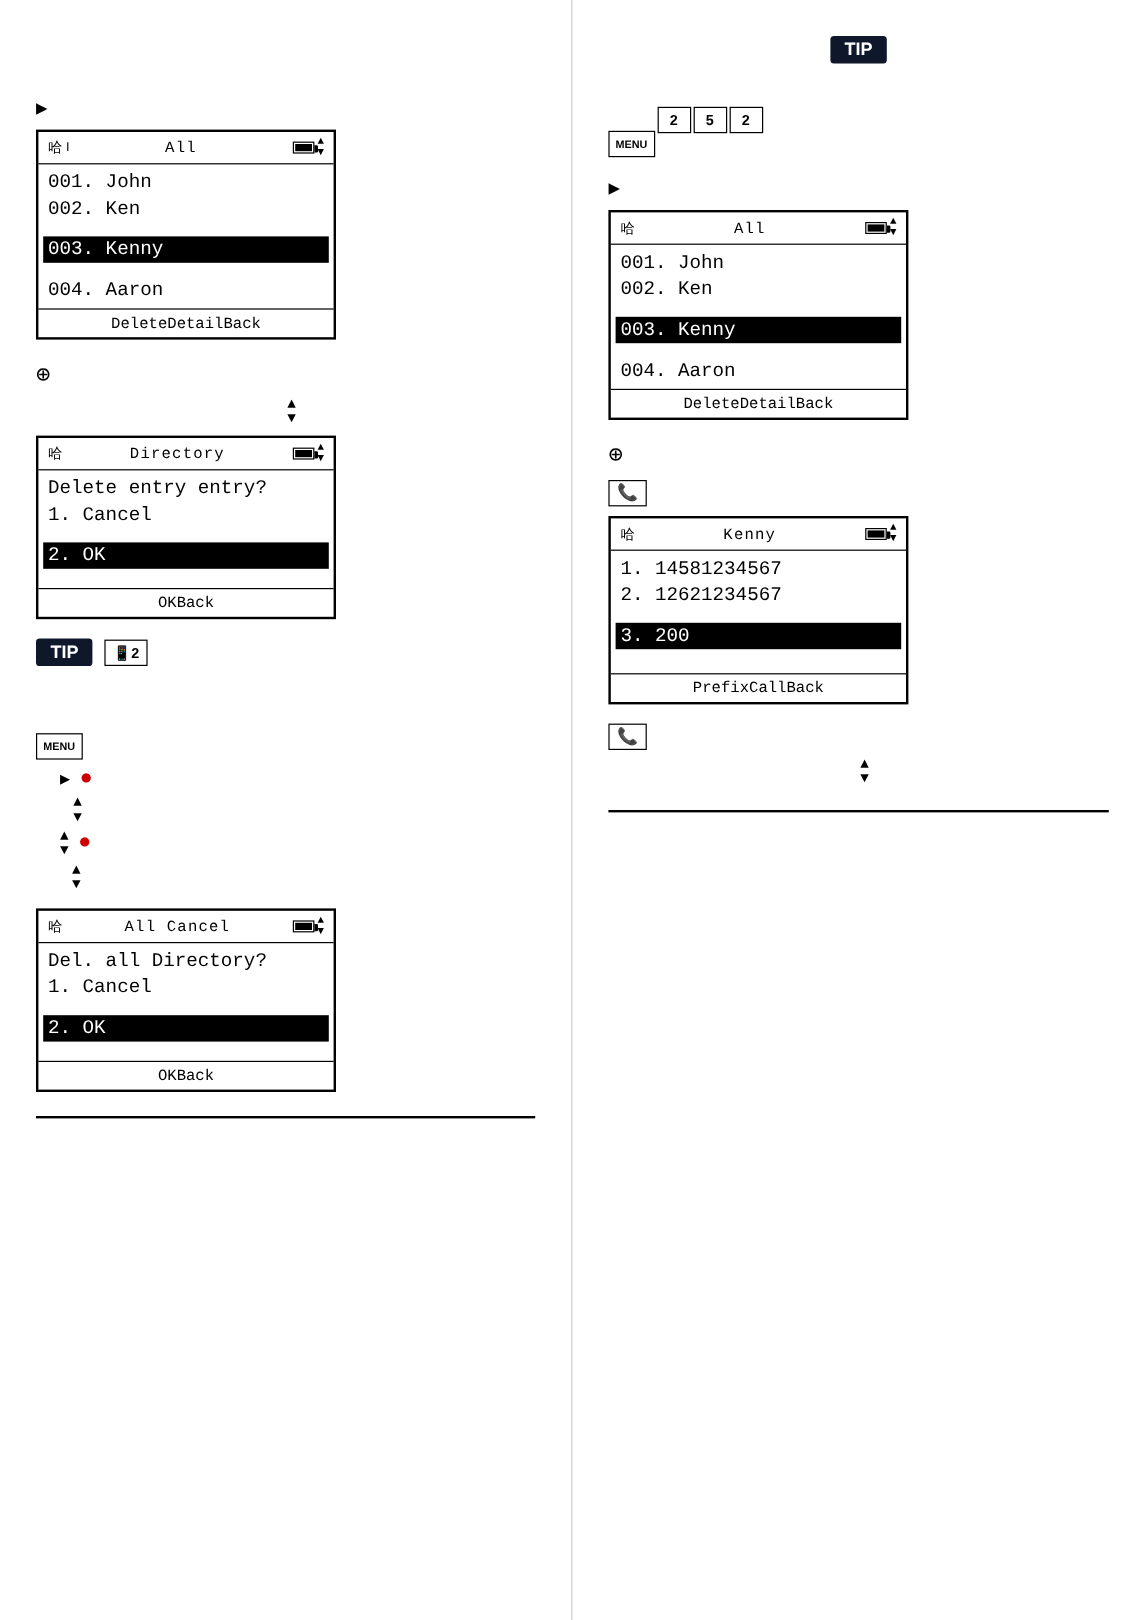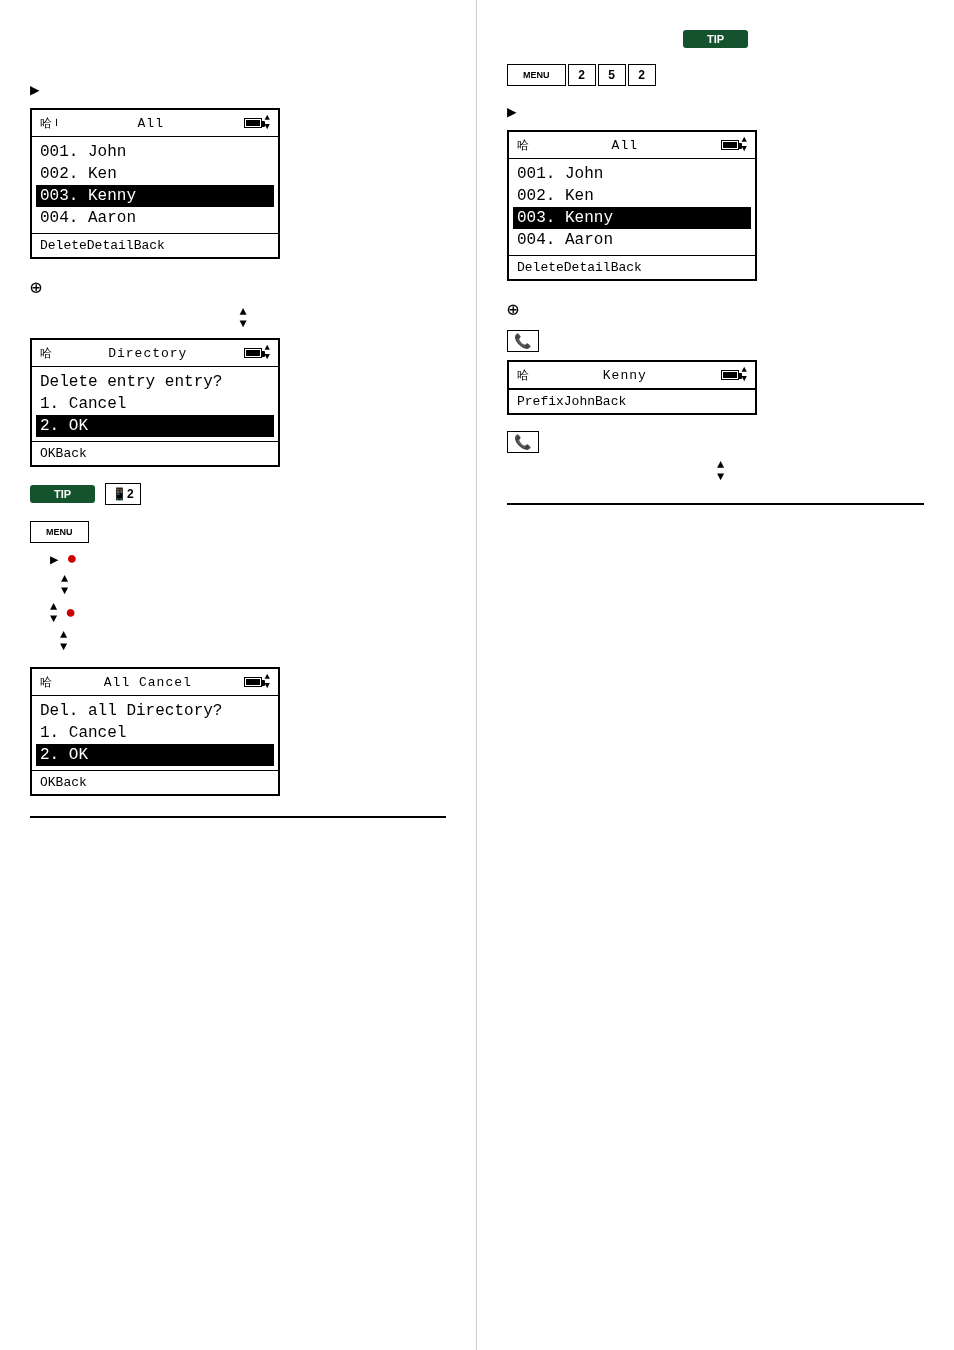--- a/index.html
+++ b/index.html
@@ -26,25 +26,25 @@
     }
 
     .right-col {
       width: 477px;
       padding: 20px 30px;
     }
 
     
     .tip-badge {
       display: inline-block;
-      background: #14532d;
+      background: #0f172a;
       color: #fff;
       font-weight: bold;
-      font-size: 11px;
-      padding: 3px 24px;
+      font-size: 15px;
+      padding: 3px 12px;
       border-radius: 3px;
       font-family: Arial, sans-serif;
     }
 
     
     .arrow-right {
       font-size: 16px;
       display: inline-block;
     }
     .arrow-updown {
@@ -87,26 +87,26 @@
 
     .screen-row {
       padding: 2px 0;
       font-size: 16px;
     }
 
     .screen-row.selected {
       background: #000;
       color: #fff;
       padding: 2px 4px;
-      margin: 0 -4px;
+      margin: 12px -4px;
     }
 
     .screen-footer {
       display: flex;
-      justify-content: flex-start;
+      justify-content: center;
       padding: 4px 8px;
       border-top: 1px solid #000;
       font-size: 13px;
     }
 
     .icon-battery {
       border: 1px solid #000;
       width: 18px;
       height: 10px;
       display: inline-block;
@@ -174,21 +174,22 @@
       padding: 2px 6px;
       font-size: 12px;
       font-weight: bold;
       font-family: Arial, sans-serif;
       min-width: 28px;
       height: 22px;
     }
 
     .key-box.menu-key {
       font-size: 9px;
-      padding: 2px 15px;
+      padding: 2px 5px;
+      margin-top: 40px;
     }
 
     
     .phone-icon-box {
       display: inline-flex;
       align-items: center;
       justify-content: center;
       border: 1px solid #000;
       width: 32px;
       height: 22px;
@@ -414,23 +415,29 @@
           <div class="header-icons">
             <div class="icon-battery">
                 <div class="icon-battery-fill"></div>
               </div>
             <div class="updown-small">
               <span>▲</span>
               <span>▼</span>
             </div>
           </div>
         </div>
+        <div class="screen-body">
+          <div class="screen-row">1. 14581234567</div>
+          <div class="screen-row">2. 12621234567</div>
+          <div class="screen-row selected">3. 200</div>
+          <div class="screen-row"></div>
+        </div>
         <div class="screen-footer">
           <span>Prefix</span>
-          <span>John</span>
+          <span>Call</span>
           <span>Back</span>
         </div>
       </div>
     </div>
 
     <div style="margin: 6px 0;">
       <div class="phone-icon-box">📞</div>
     </div>
 
     <div class="arrow-updown" style="margin: 6px 0 6px 10px;">

